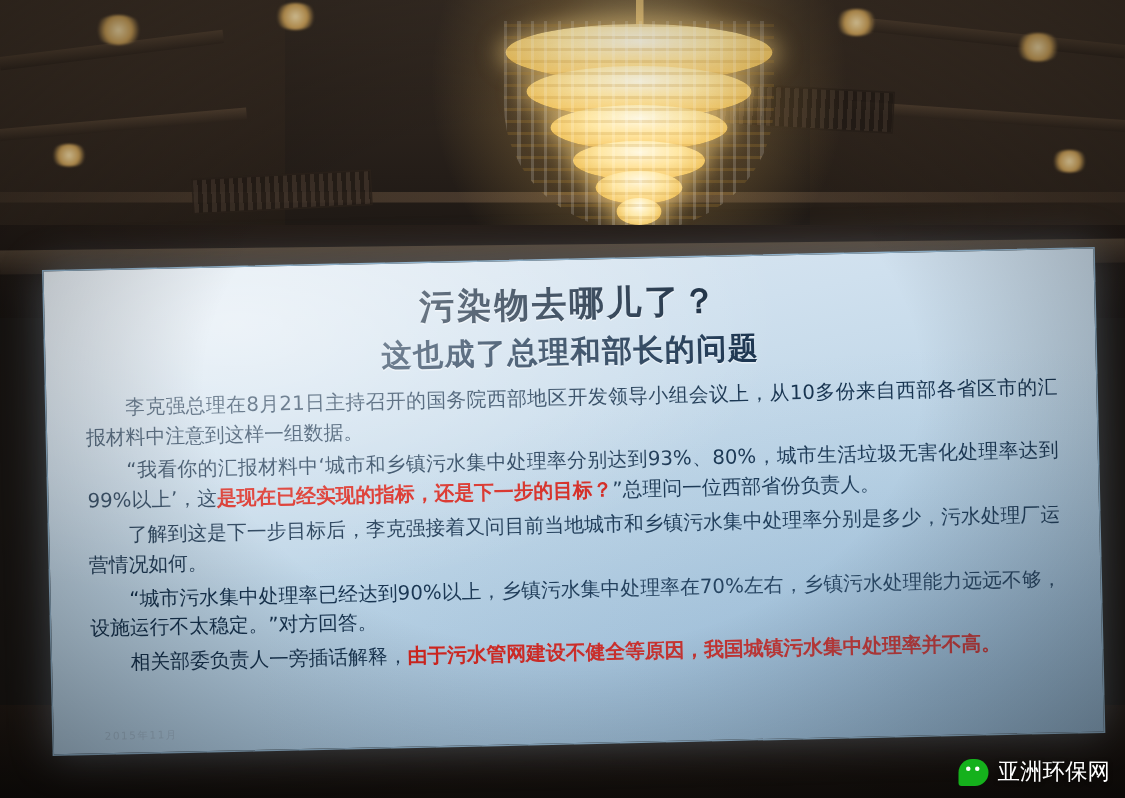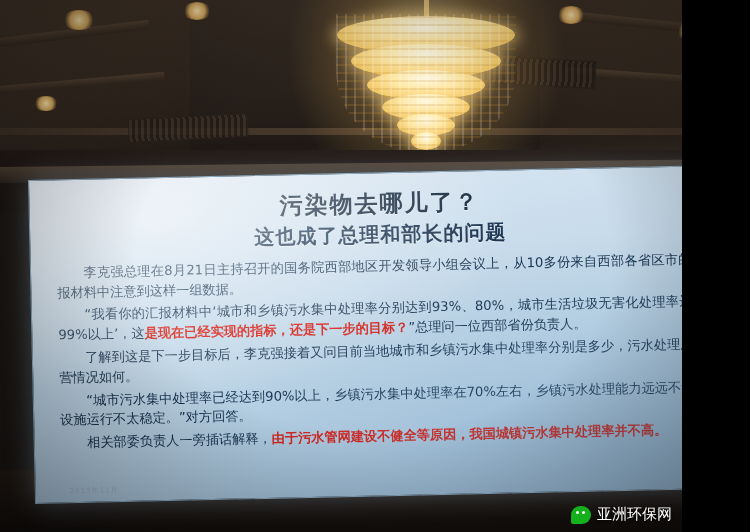--- a/index.html
+++ b/index.html
@@ -5,21 +5,21 @@
   html, body {
     margin: 0;
     padding: 0;
     background: #000;
   }
   body {
     font-family: "Liberation Sans", sans-serif;
   }
   #photo {
     position: relative;
-    width: 682px;
+    width: 750px;
     height: 532px;
     overflow: hidden;
     background: #1b1714;
   }
 
   
   .ceiling {
     position: absolute;
     left: 0; top: 0;
     width: 750px;

